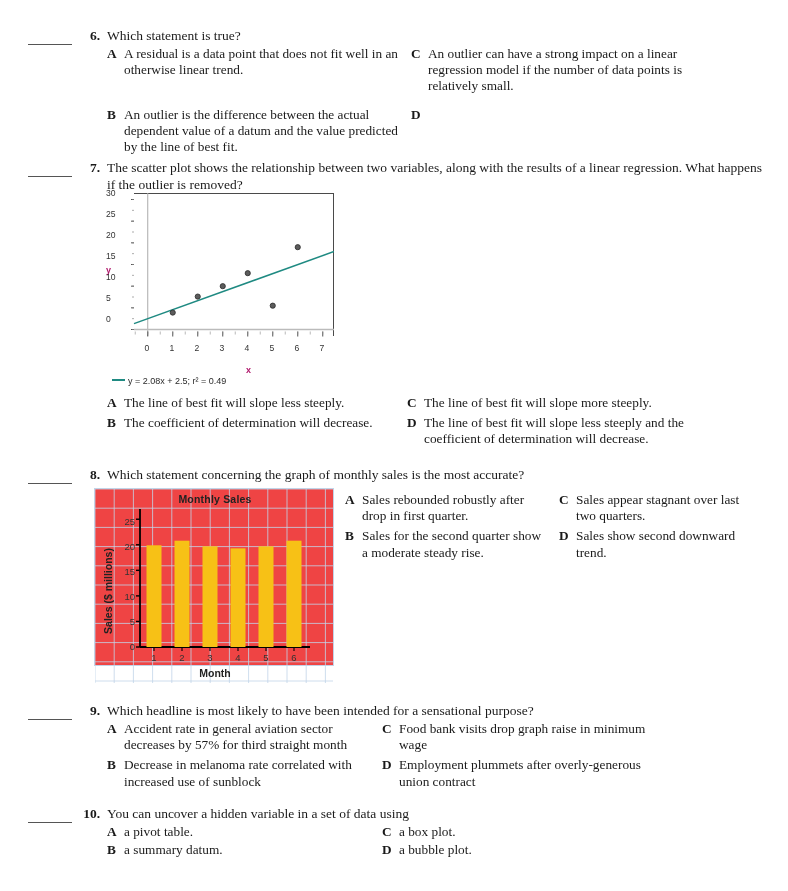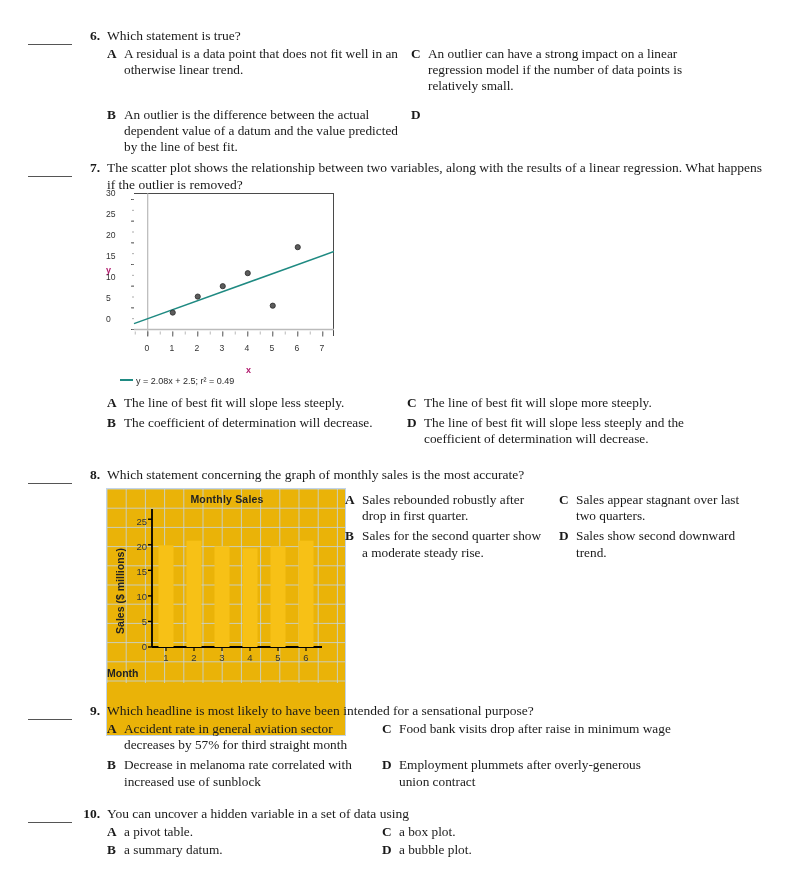--- a/index.html
+++ b/index.html
@@ -119,44 +119,44 @@
   .sc-xtick {
     position: absolute;
     font-size: 8.6px;
     color: #333;
     text-align: center;
     width: 14px;
     font-family: "Liberation Sans", sans-serif;
   }
   .sc-legend {
     position: absolute;
-    left: 16px;
+    left: 8px;
     top: 183px;
     font-size: 9px;
     color: #2a2a2a;
     font-family: "Liberation Sans", sans-serif;
     white-space: nowrap;
   }
   .sc-legend .swatch {
     display: inline-block;
     width: 13px;
     height: 2.5px;
     background: #1f8a82;
     vertical-align: 3px;
     margin-right: 3px;
   }
 
   
   #bar-figure {
     position: absolute;
-    left: 106px;
+    left: 94px;
     top: 488px;
     width: 240px;
-    height: 248px;
-    background: #eab308;
+    height: 178px;
+    background: #ef4444;
     border: 1px solid #c2d4e8;
     box-sizing: border-box;
   }
   .grid-svg { position: absolute; left: 0; top: 0; }
   .bc-title {
     position: absolute;
     left: 0; top: 4px;
     width: 240px;
     text-align: center;
     font-size: 10.5px;
@@ -174,21 +174,21 @@
     transform: rotate(-90deg);
     font-size: 10.5px;
     font-weight: bold;
     font-family: "Liberation Sans", sans-serif;
     color: #222;
   }
   .bc-xlabel {
     position: absolute;
     left: 0; top: 178px;
     width: 240px;
-    text-align: left;
+    text-align: center;
     font-size: 10.5px;
     font-weight: bold;
     font-family: "Liberation Sans", sans-serif;
     color: #222;
   }
   .bc-ytick {
     position: absolute;
     font-size: 9.5px;
     font-family: "Liberation Sans", sans-serif;
     color: #333;
@@ -438,21 +438,21 @@
     <div class="qnum">9.</div>
     <div class="qstem">Which headline is most likely to have been intended for a sensational purpose?</div>
   </div>
   <div class="cgrid" style="left:107px; top:721px; --c1:265px; --c2:290px; --gap:10px;">
     <div class="choice">
       <span class="letter">A</span>
       <span class="ctext">Accident rate in general aviation sector decreases by 57% for third straight month</span>
     </div>
     <div class="choice">
       <span class="letter">C</span>
-      <span class="ctext">Food bank visits drop after raise in minimum wage</span>
+      <span class="ctext">Food bank visits drop graph raise in minimum wage</span>
     </div>
     <div class="choice">
       <span class="letter">B</span>
       <span class="ctext">Decrease in melanoma rate correlated with increased use of sunblock</span>
     </div>
     <div class="choice">
       <span class="letter">D</span>
       <span class="ctext">Employment plummets after overly-generous union contract</span>
     </div>
   </div>

